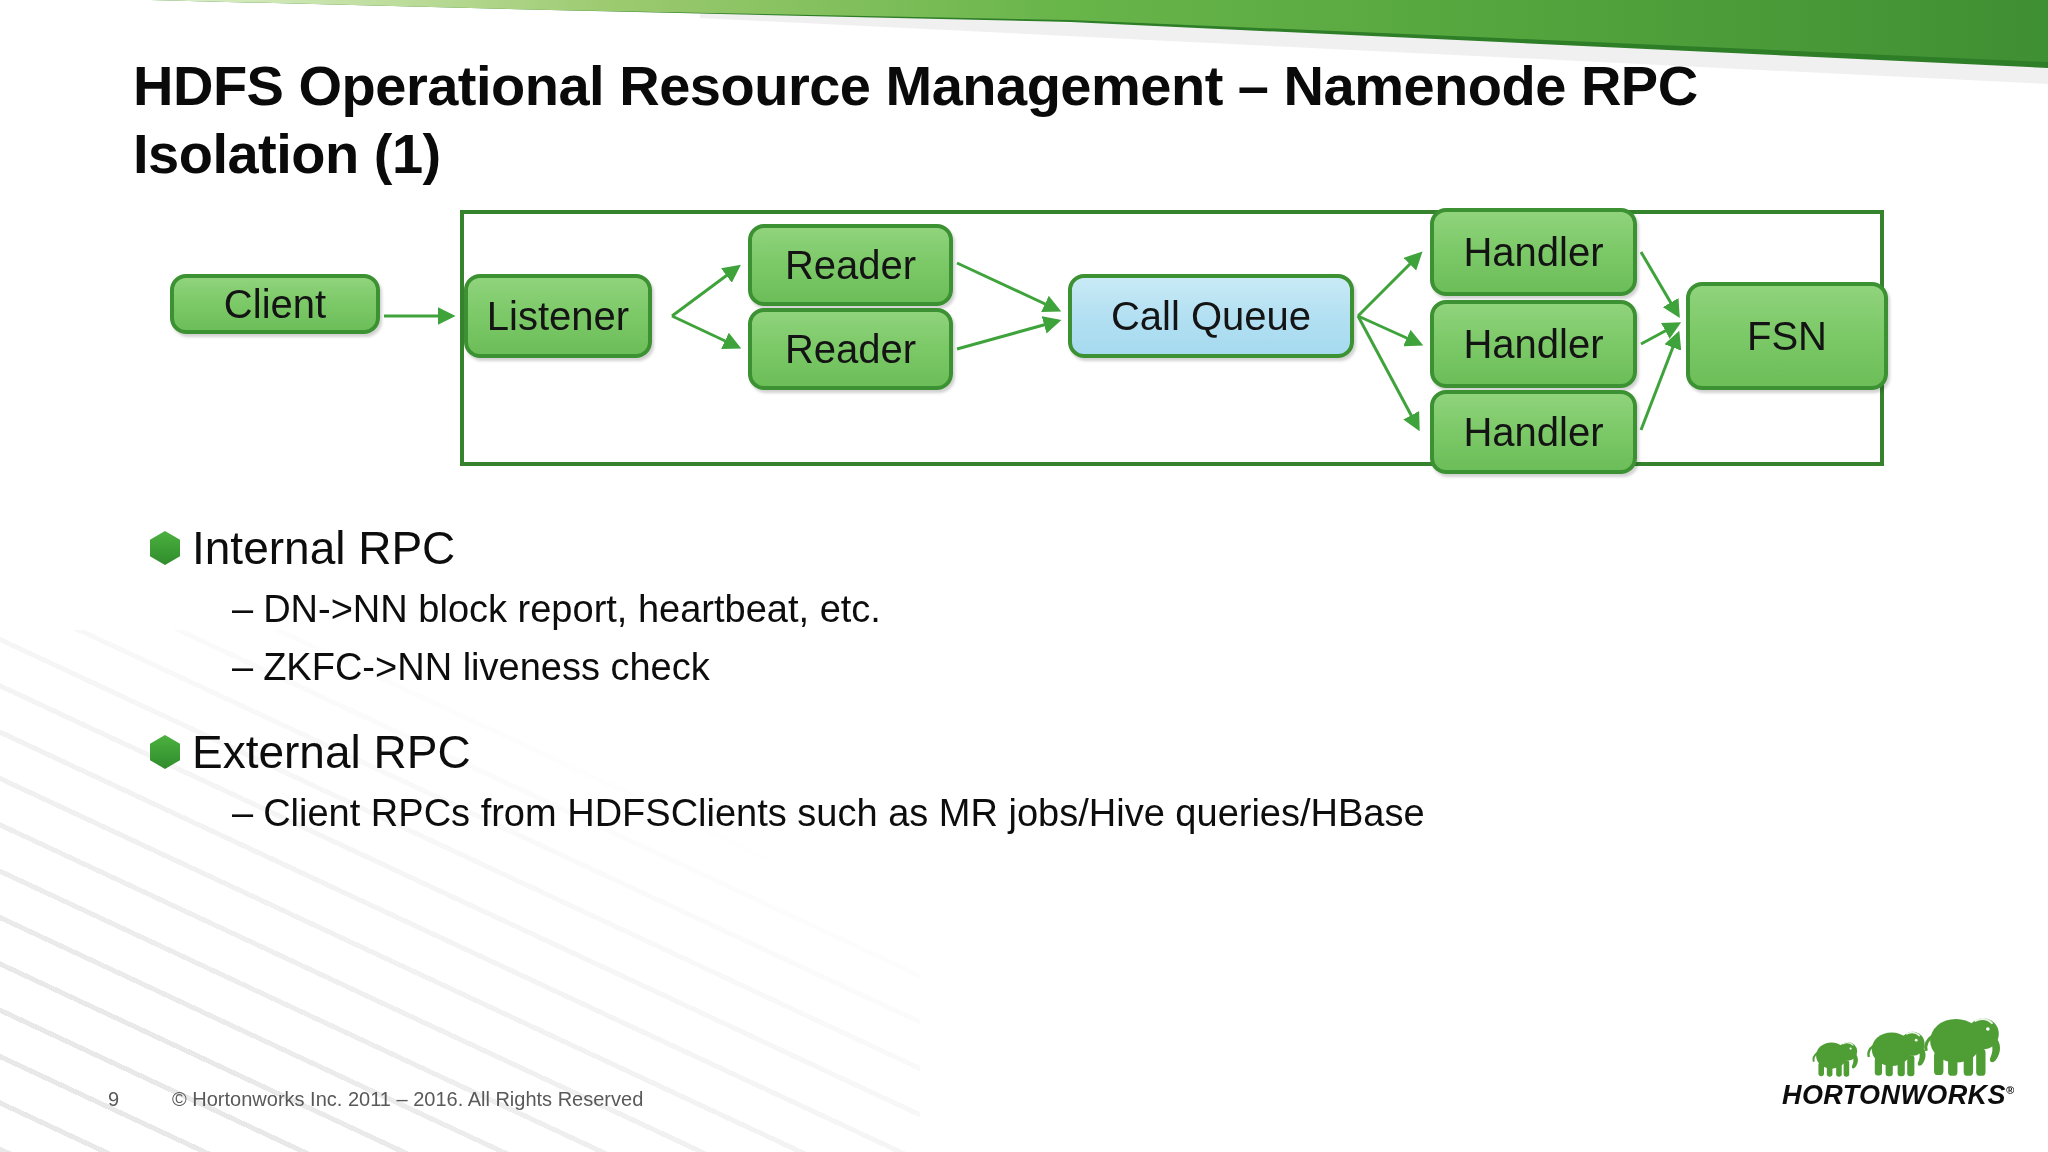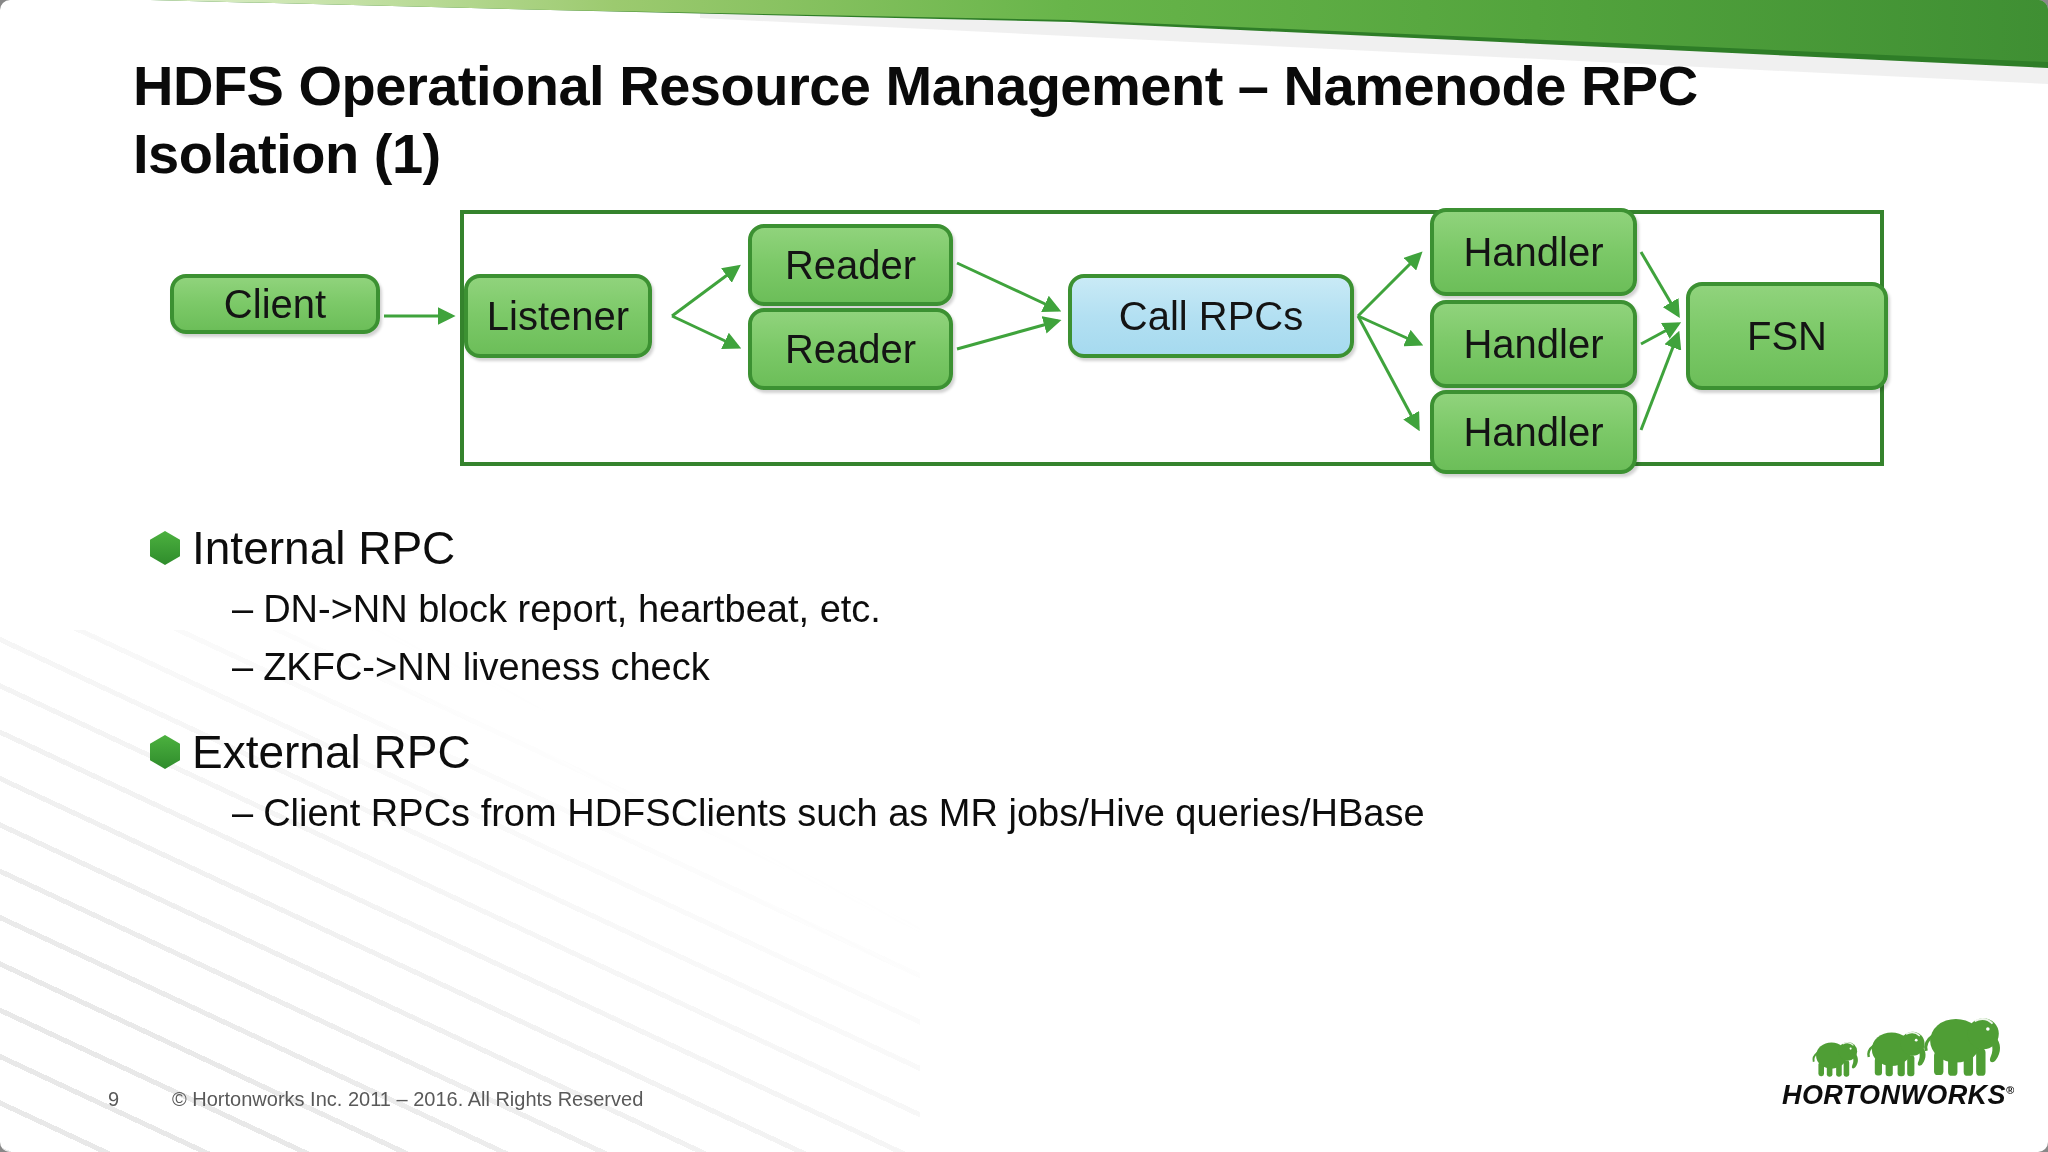--- a/index.html
+++ b/index.html
@@ -1,18 +1,18 @@
 <!DOCTYPE html>
 <html><head>
 <meta charset="utf-8">
 <style>
   html,body{margin:0;padding:0;background:#888;}
   .slide{
     position:relative; width:2048px; height:1152px; overflow:hidden;
-    background:#ffffff; font-family:"Liberation Sans", sans-serif; color:#111;border-radius:10px;
+    background:#ffffff; font-family:"Liberation Sans", sans-serif; color:#111;
   }
   
   .band-shadow{
     position:absolute; left:0; top:0; width:2048px; height:100px; z-index:1;
     background:rgba(130,130,130,0.12);
     clip-path:polygon(700px 12px, 2048px 50px, 2048px 84px, 700px 18px);
   }
   .band-under{
     position:absolute; left:0; top:0; width:2048px; height:80px; z-index:2;
     background:#2e7d27;
@@ -132,21 +132,21 @@
   <div class="node n-listener">
       <span>Listener</span>
     </div>
   <div class="node n-reader1">
       <span>Reader</span>
     </div>
   <div class="node n-reader2">
       <span>Reader</span>
     </div>
   <div class="node queue n-queue">
-      <span>Call RPCs</span>
+      <span>Call Queue</span>
     </div>
   <div class="node n-handler1">
       <span>Handler</span>
     </div>
   <div class="node n-handler2">
       <span>Handler</span>
     </div>
   <div class="node n-handler3">
       <span>Handler</span>
     </div>

